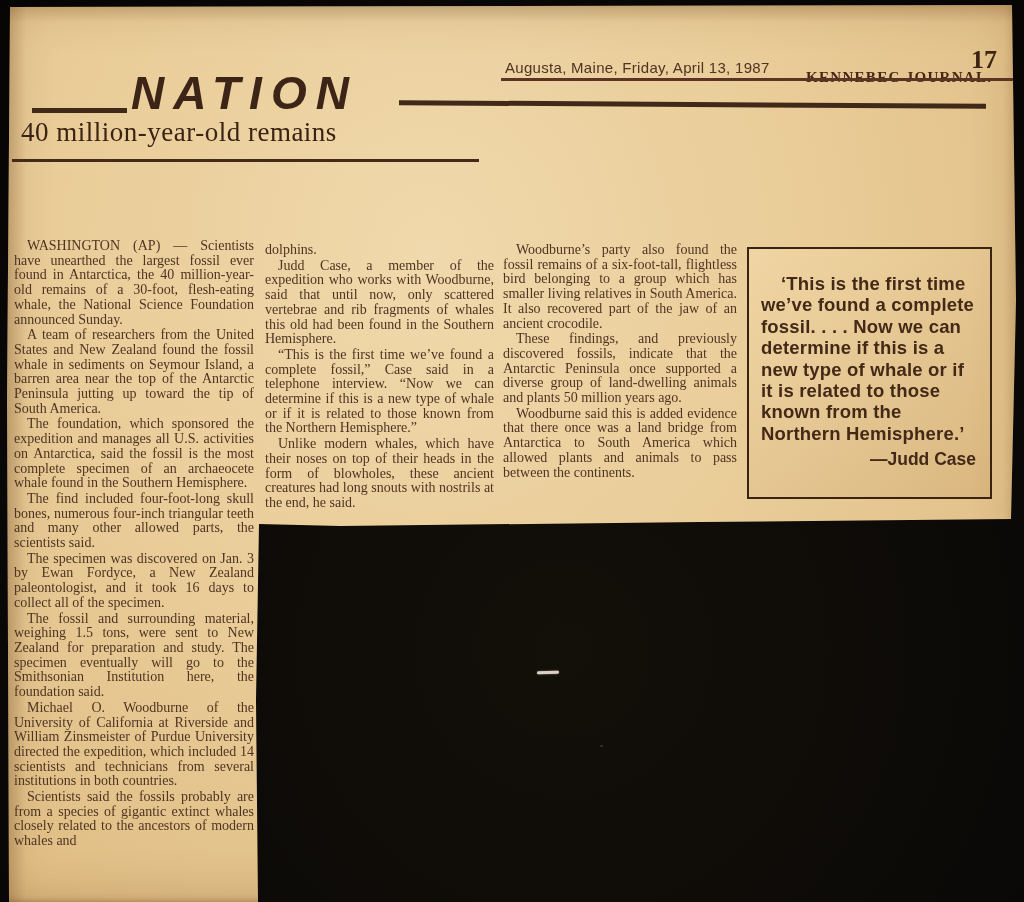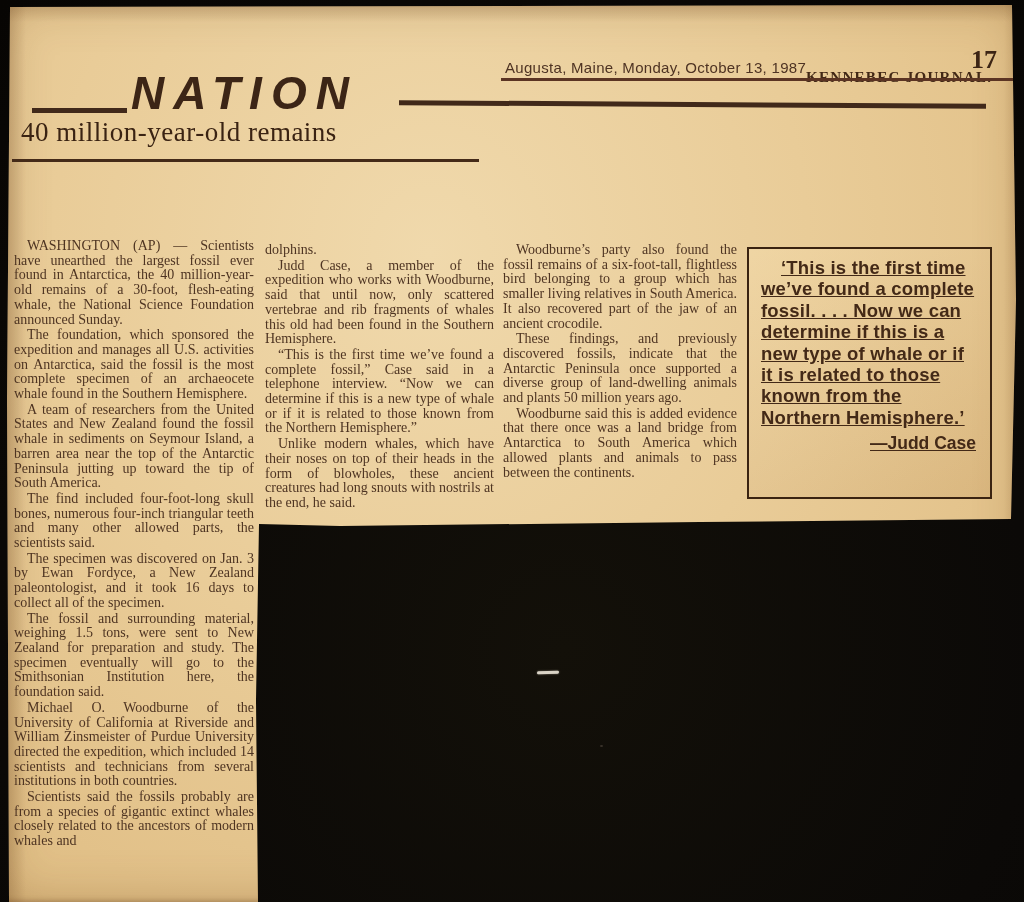--- a/index.html
+++ b/index.html
@@ -37,54 +37,54 @@
   
   .col{position:absolute;font-size:14px;line-height:14.7px;text-align:justify;
     color:#4e3422;overflow:hidden;}
   .col p{margin:0 0 1px 0;text-indent:13px;}
   .col p.cont{text-indent:0;}
   .col1{left:14px;top:239px;width:240px;height:663px;}
   .col2{left:265px;top:243px;width:229px;height:276px;}
   .col3{left:503px;top:243px;width:234px;height:276px;}
   
   .pullquote{position:absolute;left:747px;top:247px;width:245px;height:252px;
-    box-sizing:border-box;border:2px solid #3a2311;padding:8px 12px 8px 12px;
+    box-sizing:border-box;border:2px solid #3a2311;padding:24px 12px 8px 12px;
     font-family:"Liberation Sans",sans-serif;font-weight:700;color:#432917;
-    background:linear-gradient(150deg, rgba(255,235,190,.25), rgba(150,95,35,.12));text-decoration:underline;}
+    background:linear-gradient(150deg, rgba(255,235,190,.25), rgba(150,95,35,.12));}
   .pq-text{margin:0;font-size:18.5px;line-height:21.4px;text-indent:20px;letter-spacing:.2px;}
   .pq-attr{margin:5px 2px 0 0;font-size:17.5px;text-align:right;}
   
   .scratch{position:absolute;left:537px;top:671px;width:22px;height:3px;
     background:#d9d3c6;border-radius:2px;transform:rotate(-2deg);
     box-shadow:0 0 2px rgba(220,210,190,.6);}
   .speck{position:absolute;left:600px;top:745px;width:3px;height:2px;background:#3a332b;border-radius:50%;}
 </style>
 </head>
 <body>
 
 <div class="canvas">
   <div class="paper">
 
-    <div class="dateline">Augusta, Maine, Monday, October 13, 1987</div>
+    <div class="dateline">Augusta, Maine, Friday, April 13, 1987</div>
     <div class="mast-name">KENNEBEC JOURNAL.</div>
     <div class="mast-page">17</div>
     <div class="mast-rule"></div>
 
     <div class="sec-rule-l"></div>
     <div class="sec-title">NATION</div>
     <div class="sec-rule-r"></div>
 
     <div class="kicker">40 million-year-old remains</div>
     <div class="kicker-rule"></div>
 
 
     <div class="col col1">
       <p>WASHINGTON (AP) — Scientists have unearthed the largest fossil ever found in Antarctica, the 40 million-year-old remains of a 30-foot, flesh-eating whale, the National Science Foundation announced Sunday.</p>
+      <p>A team of researchers from the United States and New Zealand found the fossil whale in sediments on Seymour Island, a barren area near the top of the Antarctic Peninsula jutting up toward the tip of South America.</p>
       <p>The foundation, which sponsored the expedition and manages all U.S. activities on Antarctica, said the fossil is the most complete specimen of an archaeocete whale found in the Southern Hemisphere.</p>
-      <p>A team of researchers from the United States and New Zealand found the fossil whale in sediments on Seymour Island, a barren area near the top of the Antarctic Peninsula jutting up toward the tip of South America.</p>
       <p>The find included four-foot-long skull bones, numerous four-inch triangular teeth and many other allowed parts, the scientists said.</p>
       <p>The specimen was discovered on Jan. 3 by Ewan Fordyce, a New Zealand paleontologist, and it took 16 days to collect all of the specimen.</p>
       <p>The fossil and surrounding material, weighing 1.5 tons, were sent to New Zealand for preparation and study. The specimen eventually will go to the Smithsonian Institution here, the foundation said.</p>
       <p>Michael O. Woodburne of the University of California at Riverside and William Zinsmeister of Purdue University directed the expedition, which included 14 scientists and technicians from several institutions in both countries.</p>
       <p>Scientists said the fossils probably are from a species of gigantic extinct whales closely related to the ancestors of modern whales and</p>
     </div>
 
     <div class="col col2">
       <p class="cont">dolphins.</p>
       <p>Judd Case, a member of the expedition who works with Woodburne, said that until now, only scattered vertebrae and rib fragments of whales this old had been found in the Southern Hemisphere.</p>

